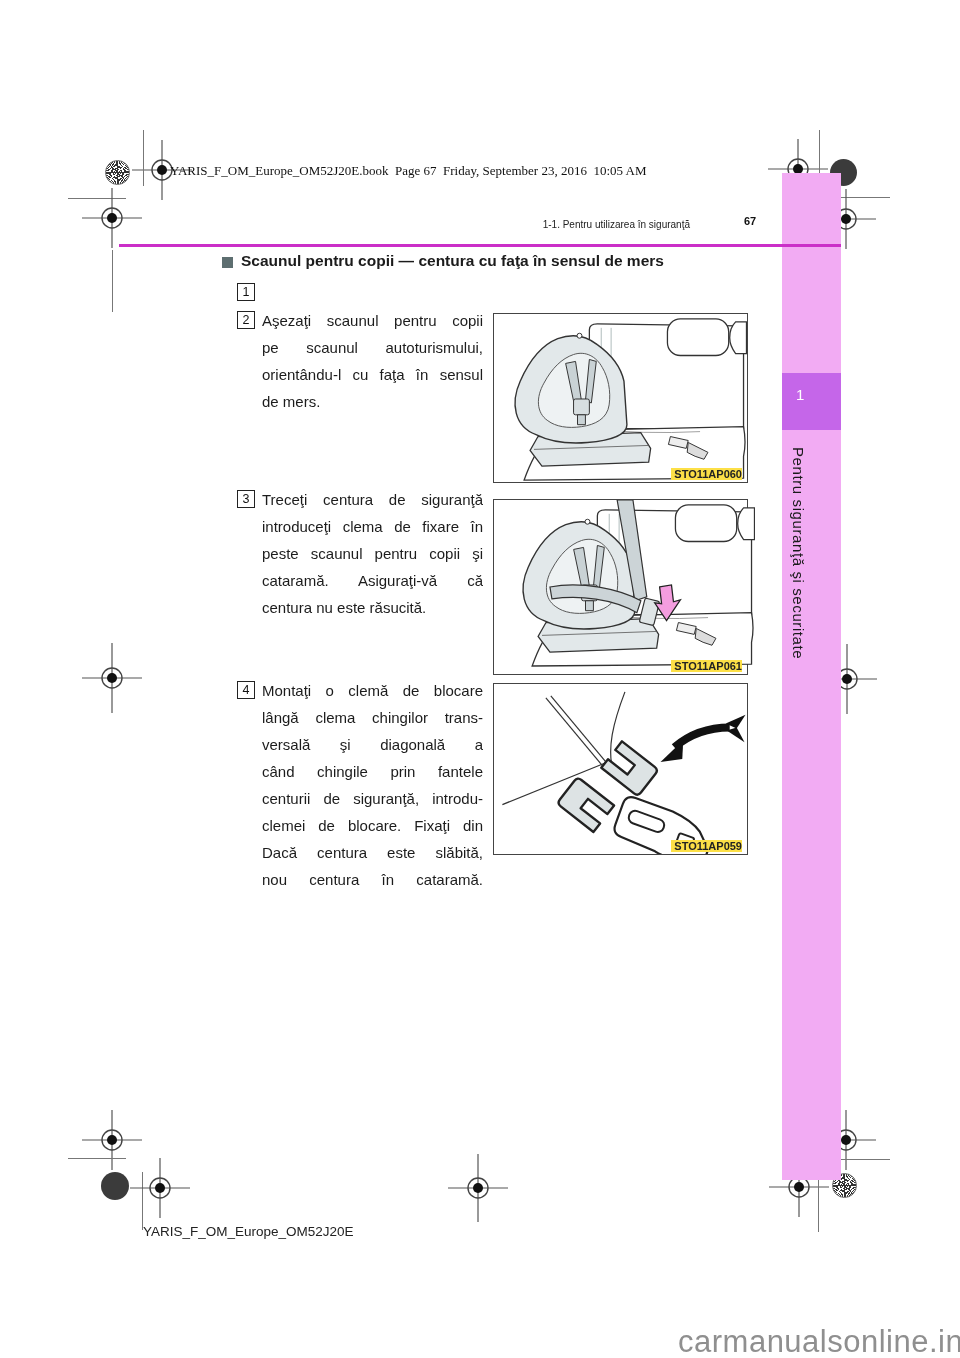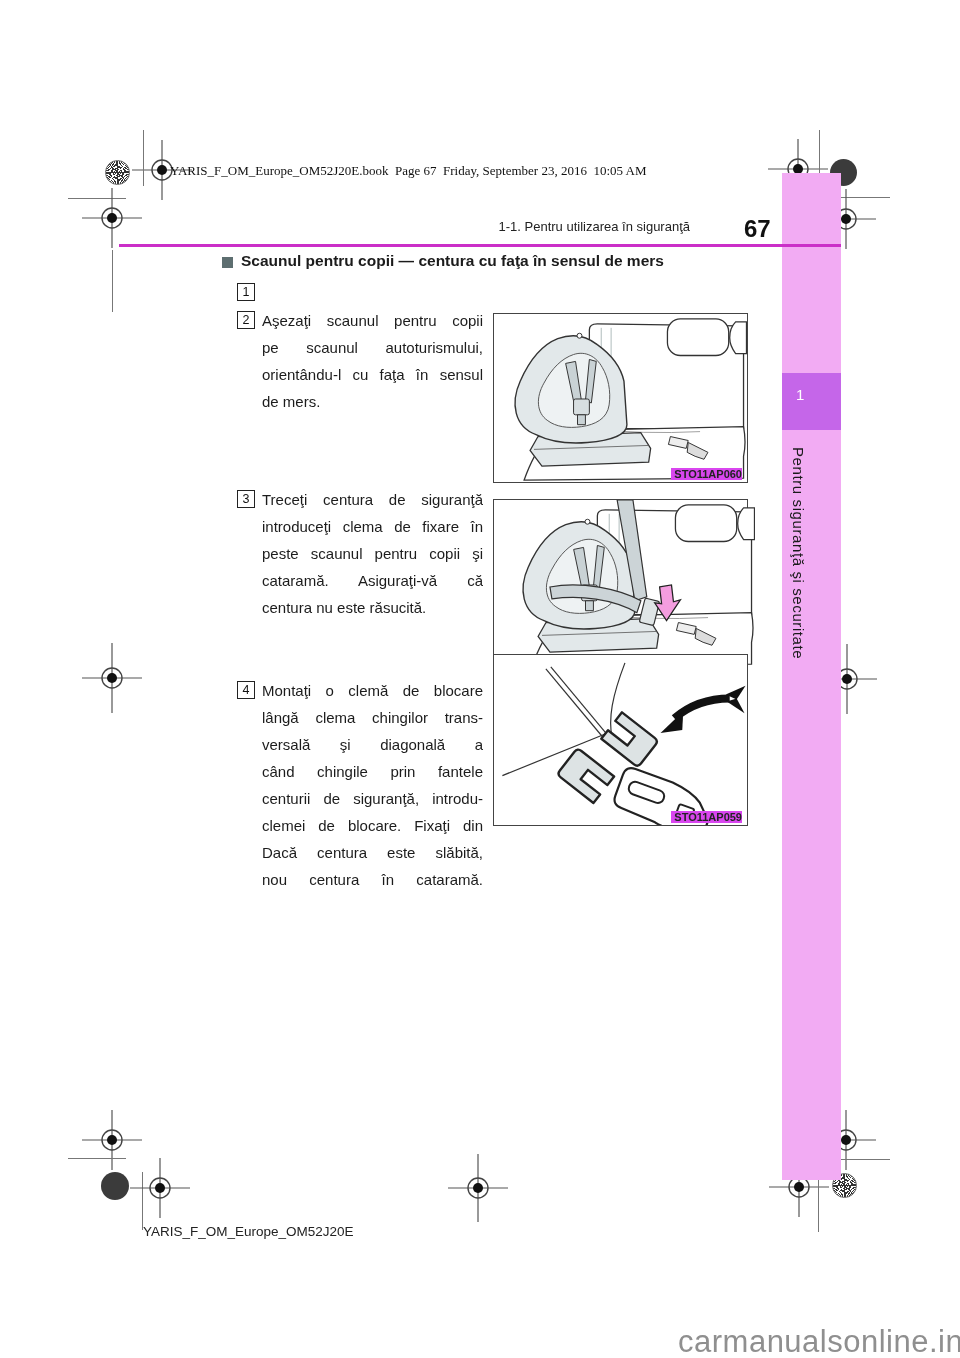--- a/index.html
+++ b/index.html
@@ -14,22 +14,22 @@
   .hline{height:1px;}
   .vline{width:1px;}
   .soliddot{position:absolute;border-radius:50%;background:#3b3b3b;}
   .pinwheel{position:absolute;width:25px;height:25px;border-radius:50%;
             background:repeating-conic-gradient(#333 0deg 4deg,#fff 4deg 9deg);
             border:1px solid #666;box-sizing:border-box;}
   
   .bookline{position:absolute;left:170px;top:163px;font-family:"Liberation Serif",serif;
             font-size:13px;color:#111;white-space:pre;}
   .sectionline{position:absolute;left:380px;top:219px;width:310px;text-align:right;
-               font-size:13px;color:#222;}
-  .pagenum{position:absolute;left:744px;top:215px;font-size:24px;font-weight:bold;color:#111;text-align:center;}
+               font-size:10px;color:#222;}
+  .pagenum{position:absolute;left:744px;top:215px;font-size:11px;font-weight:bold;color:#111;text-align:center;}
   .rule{position:absolute;left:119px;top:244px;width:722px;height:3px;background:#cb2fc8;}
   .footerline{position:absolute;left:143px;top:1224px;font-size:13.5px;color:#222;}
   .watermark{position:absolute;left:678px;top:1324px;font-size:31px;color:#8f8f8f;
              letter-spacing:0.5px;}
   
   .band{position:absolute;left:782px;top:173px;width:59px;height:1007px;background:#f2abf3;}
   .tab{position:absolute;left:782px;top:373px;width:59px;height:57px;background:#c566e9;}
   .tab span{position:absolute;left:14px;top:13px;color:#fff;font-size:15px;}
   .vlabel{position:absolute;left:790px;top:447px;writing-mode:vertical-rl;
           font-size:15px;color:#1a1a1a;letter-spacing:0.6px;}
@@ -43,21 +43,21 @@
            color:#111;background:#fff;}
   .steplines{margin-left:25px;width:221px;font-size:15px;color:#1c1c1c;}
   .steplines .line{height:27px;line-height:27px;white-space:nowrap;}
   .steplines .jl{text-align:justify;text-align-last:justify;white-space:normal;
                  word-spacing:normal;overflow:hidden;}
   
   .fig{position:absolute;left:493px;width:255px;border:1px solid #444;background:#fff;
        box-sizing:border-box;}
   .fig svg{display:block;}
   .figlabel{position:absolute;right:5px;bottom:2px;font-size:11px;font-weight:bold;color:#222;
-            background:#d946ef;padding-left:3px;}
+            background:#fde047;padding-left:3px;}
 </style>
 </head>
 <body>
 
 <div class="page">
 
   <svg width="0" height="0" style="position:absolute" aria-hidden="true">
     <defs>
       <g id="bench-scene">
         <path d="M96 16 Q96 10 104 10 L246 12 Q252 12 252 20 L252 116 L96 116 Z" fill="#fff" stroke="#333" stroke-width="1.3"></path>
@@ -234,21 +234,21 @@
       <path d="M116 0 L132 0 L146 98 L134 102 Z" fill="#ccd4d7" stroke="#333" stroke-width="1.2"></path>
       <path d="M48 88 C80 82 118 90 140 102 L136 114 C112 100 78 96 50 100 Z" fill="#ccd4d7" stroke="#333" stroke-width="1.2"></path>
       <g transform="rotate(14 150 114)">
           <rect x="141" y="101" width="15" height="25" rx="2" fill="#dfe5e6" stroke="#333" stroke-width="1.2"></rect>
         </g>
       <path d="M159 88 L171 86 L173 103 L180 101 L166 122 L154 104 L161 105 Z" fill="#f49ddf" stroke="#222" stroke-width="1.3"></path>
     </svg>
     <span class="figlabel">STO11AP061</span>
   </div>
 
-  <div class="fig" style="top:654px;height:172px;">
+  <div class="fig" style="top:683px;height:172px;">
     <svg width="253" height="170" viewBox="0 0 255 172">
       <path d="M8 122 L112 80" stroke="#333" stroke-width="1.2" fill="none"></path>
       <path d="M52 14 L112 86" stroke="#333" stroke-width="1.2" fill="none"></path>
       <path d="M57 12 L117 84" stroke="#333" stroke-width="1.2" fill="none"></path>
       <path d="M132 8 C119 42 115 64 119 84" stroke="#333" stroke-width="1.2" fill="none"></path>
       <g transform="translate(129 58) rotate(38)">
         <path d="M0 0 H42 Q47 0 47 5 V29 Q47 34 42 34 H0 V23 H25 V11 H0 Z" fill="#dde3e4" stroke="#222" stroke-width="2.4" stroke-linejoin="round"></path>
       </g>
       <g transform="translate(84 94) rotate(38)">
         <path d="M47 0 H5 Q0 0 0 5 V29 Q0 34 5 34 H47 V23 H22 V11 H47 Z" fill="#dde3e4" stroke="#222" stroke-width="2.4" stroke-linejoin="round"></path>

